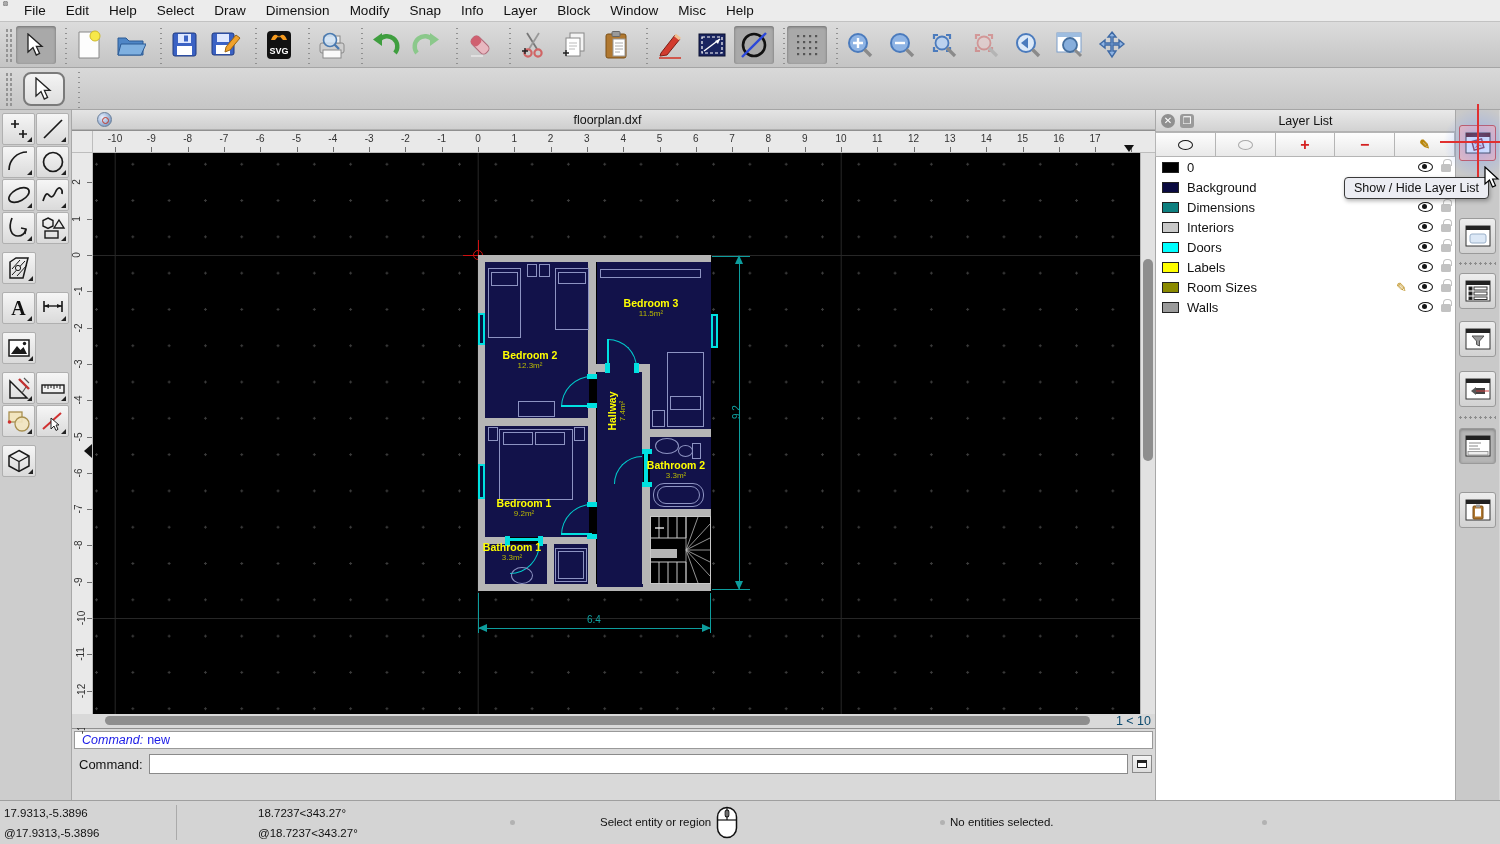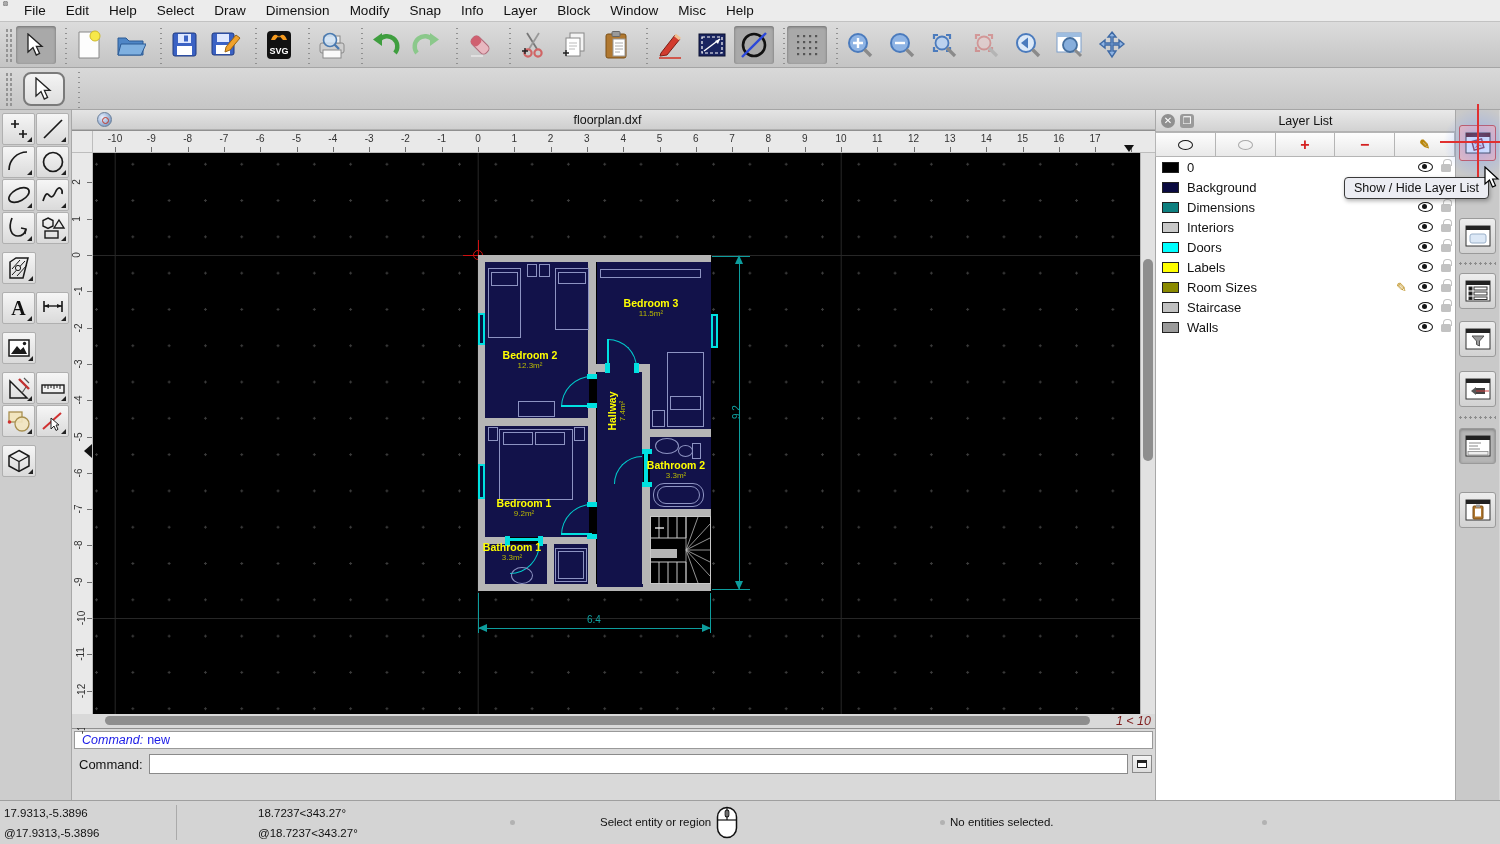--- a/index.html
+++ b/index.html
@@ -72,21 +72,21 @@
       repeating-linear-gradient(to right, #272727 0 1px, transparent 1px 363px),
       repeating-linear-gradient(to bottom, #272727 0 1px, transparent 1px 363px);
     background-size:36.3px 36.3px, 363px 100%, 100% 363px;
     background-position:21.7px 29.4px, 21.7px 0, 0 102px; overflow:hidden; }
   #vscroll { width:15px; background:#e2e2e2; border-left:1px solid #b5b5b5; position:relative; }
   #vscroll-handle { position:absolute; left:2px; top:106px; width:10px; height:202px;
     background:#8e8e8e; border-radius:5px; }
   #hscroll-row { height:14px; display:flex; align-items:center; background:#d9d9d9; position:relative; }
   #hscroll-handle { position:absolute; left:33px; top:2px; width:985px; height:9px;
     background:#8e8e8e; border-radius:5px; }
-  #zoom-indicator { position:absolute; right:4px; top:0; font-size:12.5px; color:#7f1d1d;font-style:italic; }
+  #zoom-indicator { position:absolute; right:4px; top:0; font-size:12.5px; color:#0c4a6e; }
   #cmd-history { height:18px; margin:2px 2px 2px 2px; background:#fff; border:1px solid #999;
     display:flex; align-items:center; padding-left:7px; font-size:12.5px; color:#1a1ae6; }
   #cmd-history .lbl { font-style:italic; margin-right:4px; }
   #cmd-input-row { height:26px; display:flex; align-items:center; padding:0 3px; }
   #cmd-input-row .lbl { font-size:13px; margin:0 6px 0 4px; }
   #cmd-input { flex:1; height:20px; border:1px solid #8a8a8a; background:#fff; font-size:12px; padding:0 4px;
     font-family:"Liberation Sans", sans-serif; }
   #cmd-toggle { width:20px; height:18px; margin-left:4px; border:1px solid #8a8a8a;
     background:linear-gradient(#f4f4f4,#dcdcdc); display:flex; align-items:center; justify-content:center; }
   .mini-window { width:10px; height:8px; border:1px solid #222; position:relative; background:#fff; }
@@ -831,26 +831,20 @@
           <span class="lock"></span>
         </div>
         <div class="layer-row">
           <span class="swatch" style="background: rgb(138, 138, 0);"></span>
           <span>Room Sizes</span>
           <span class="cur-pencil">✎</span>
           <span class="eye"></span>
           <span class="lock"></span>
         </div>
         <div class="layer-row">
-          <span class="swatch" style="background: rgb(192, 192, 192);"></span>
-          <span>Staircase</span>
-          <span class="eye"></span>
-          <span class="lock"></span>
-        </div>
-        <div class="layer-row">
           <span class="swatch" style="background: rgb(154, 154, 154);"></span>
           <span>Walls</span>
           <span class="eye"></span>
           <span class="lock"></span>
         </div>
       </div>
   </div>
 
   <div id="dockstrip">
       <div class="strip-btn hl" style="top: 15px;">

